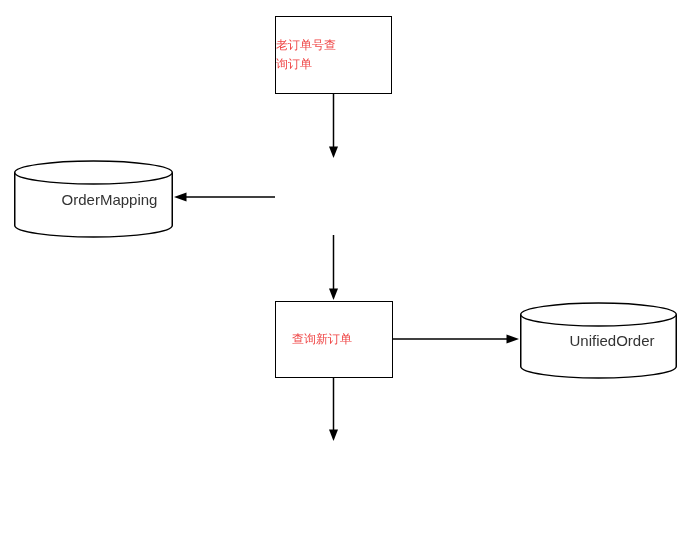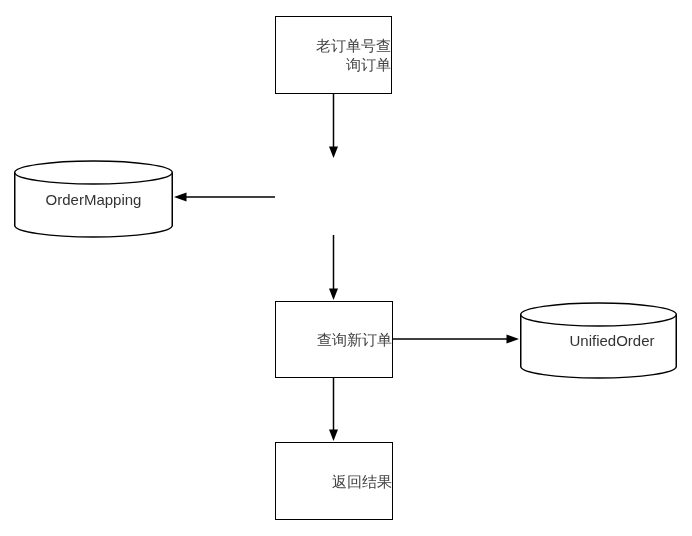--- a/index.html
+++ b/index.html
@@ -23,25 +23,25 @@
     height: 536px;
     pointer-events: none;
   }
   .rect-node {
     position: absolute;
     box-sizing: border-box;
     border: 1.5px solid #000000;
     background: #ffffff;
     display: flex;
     flex-direction: column;
-    align-items: flex-end;
+    align-items: flex-start;
     justify-content: center;
     text-align: center;
-    color: #404040;
-    font-size: 15px;
+    color: #ef4444;
+    font-size: 12px;
     line-height: 19px;
   }
   .cyl-node {
     position: absolute;
   }
   .cyl-node svg {
     position: absolute;
     left: 0;
     top: 0;
     overflow: visible;
@@ -93,37 +93,34 @@
       <polygon points="333.5,441 329,429.5 338,429.5" fill="#000000"></polygon>
     </g>
   </svg>
 
   <div class="rect-node" style="left:275px; top:16px; width:117px; height:78px;">
     <span>老订单号查</span>
     <span>询订单</span>
   </div>
 
 
-  <div class="cyl-node" style="left:14px; top:160px; width:159px; height:78px;">
+  <div class="cyl-node" style="left:14px; top:160px; width:159px; height:78px;padding-left:32px;">
     <svg width="159" height="78" viewBox="0 0 159 78" xmlns="http://www.w3.org/2000/svg">
       <path d="M0.75,12.5 L0.75,65.5 A78.75,11.5 0 0 0 158.25,65.5 L158.25,12.5" fill="#ffffff" stroke="#000000" stroke-width="1.5"></path>
       <ellipse cx="79.5" cy="12.5" rx="78.75" ry="11.5" fill="#ffffff" stroke="#000000" stroke-width="1.5"></ellipse>
     </svg>
     <div class="cyl-label">OrderMapping</div>
   </div>
 
   <div class="rect-node" style="left:275px; top:301px; width:118px; height:77px;padding-left:16px;">
     <span>查询新订单</span>
   </div>
 
   <div class="cyl-node" style="left:520px; top:302px; width:184px; height:77px;">
     <svg width="157" height="77" viewBox="0 0 157 77" xmlns="http://www.w3.org/2000/svg">
       <path d="M0.75,12.5 L0.75,64.5 A77.75,11.5 0 0 0 156.25,64.5 L156.25,12.5" fill="#ffffff" stroke="#000000" stroke-width="1.5"></path>
       <ellipse cx="78.5" cy="12.5" rx="77.75" ry="11.5" fill="#ffffff" stroke="#000000" stroke-width="1.5"></ellipse>
     </svg>
     <div class="cyl-label">UnifiedOrder</div>
   </div>
 
-  <div class="rect-node" style="left:275px; top:442px; width:118px; height:78px;">
-    <span>返回结果</span>
-  </div>
 
 </div>
 
 </body></html>

